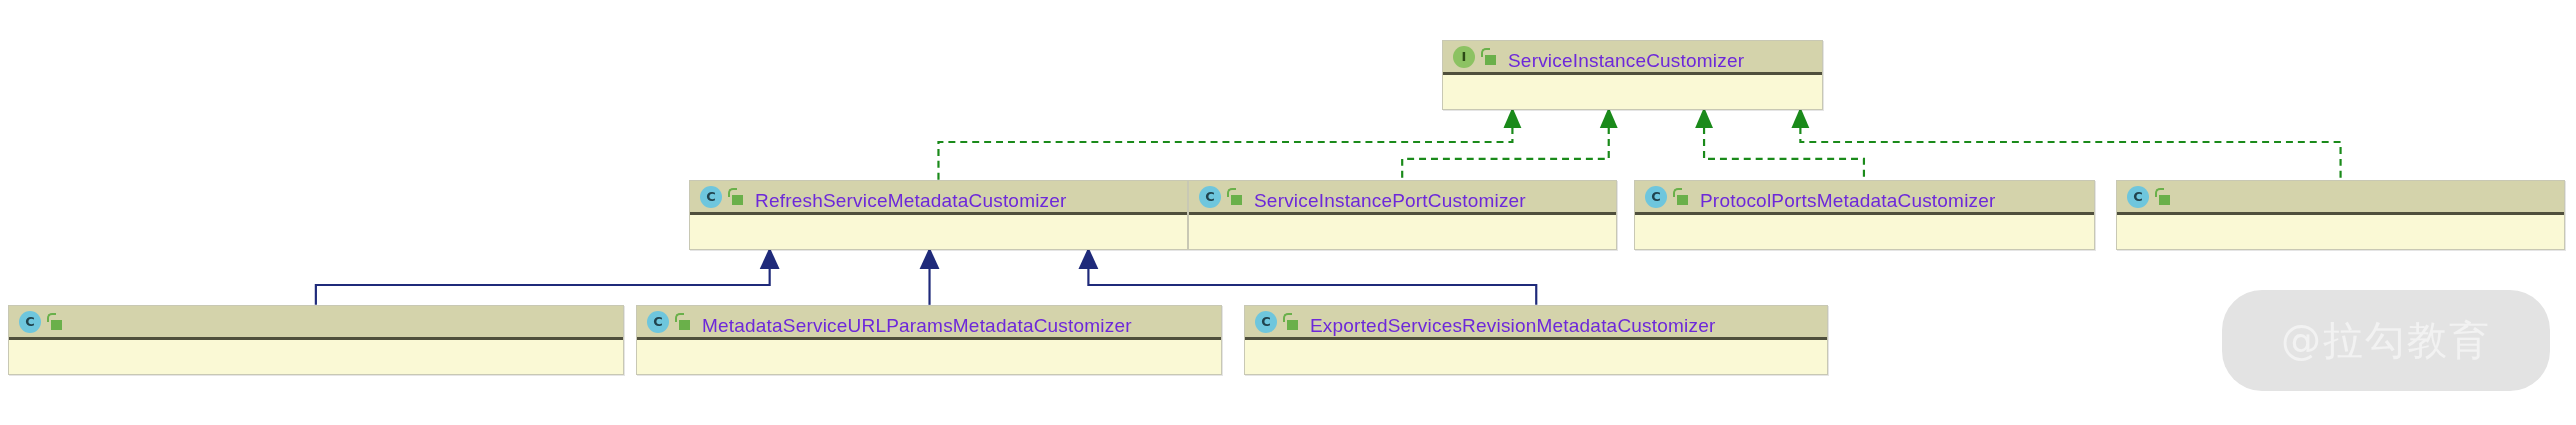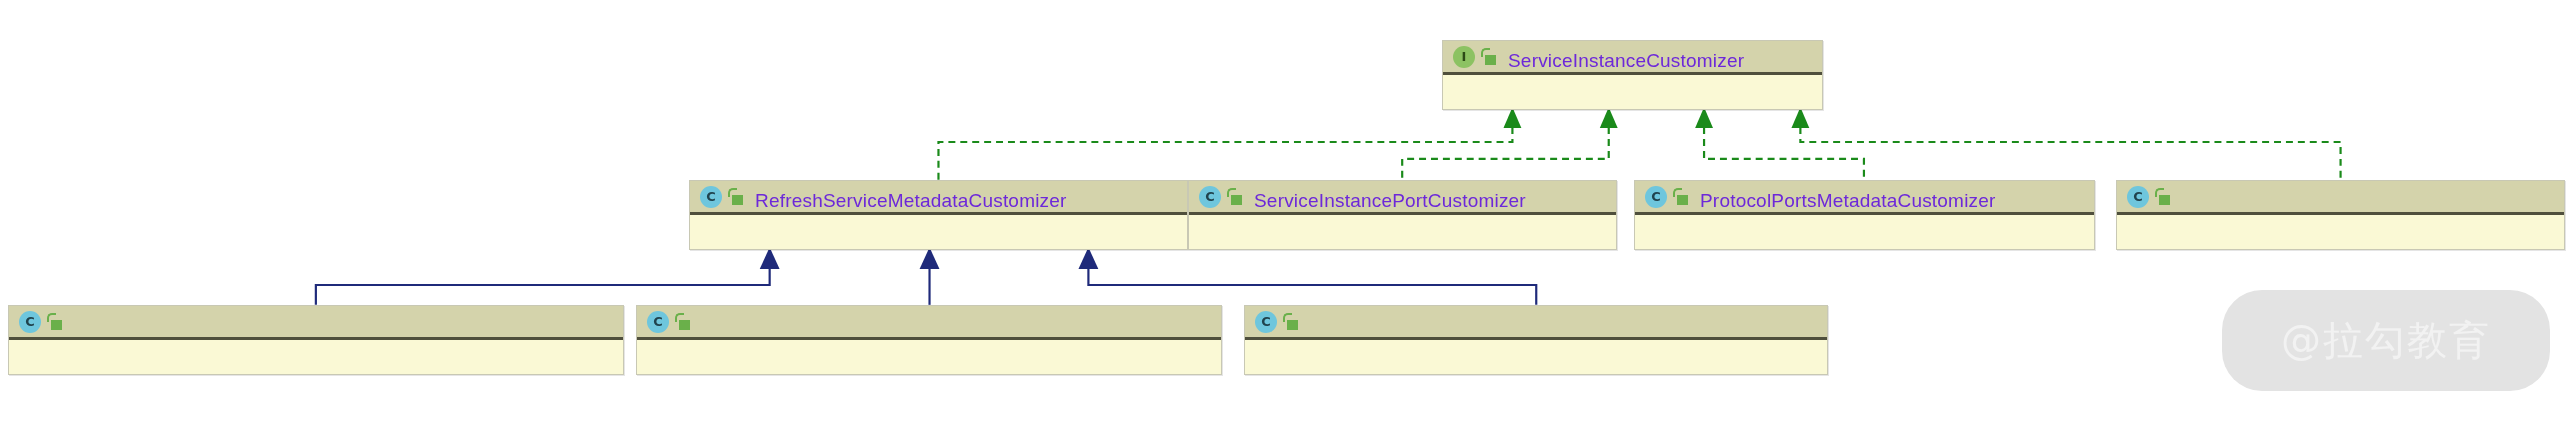--- a/index.html
+++ b/index.html
@@ -252,33 +252,35 @@
 
   <div class="uml-node" style="left:636px; top:305px; width:586px;">
     <div class="uml-header">
       <span class="badge badge-class">
         <span class="disc">C</span>
       </span>
       <span class="lock-icon">
         <span class="shackle"></span>
           <span class="body"></span>
       </span>
+      <span class="uml-title">MetadataServiceURLParamsMetadataCustomizer</span>
     </div>
     <div class="uml-body"></div>
   </div>
 
   <div class="uml-node" style="left:1244px; top:305px; width:584px;">
     <div class="uml-header">
       <span class="badge badge-class">
         <span class="disc">C</span>
       </span>
       <span class="lock-icon">
         <span class="shackle"></span>
           <span class="body"></span>
       </span>
+      <span class="uml-title">ExportedServicesRevisionMetadataCustomizer</span>
     </div>
     <div class="uml-body"></div>
   </div>
 
   <div id="watermark" style="left:2222px; top:290px; width:328px; height:101px;">
     <span>@拉勾教育</span>
   </div>
 
 </div>
 

